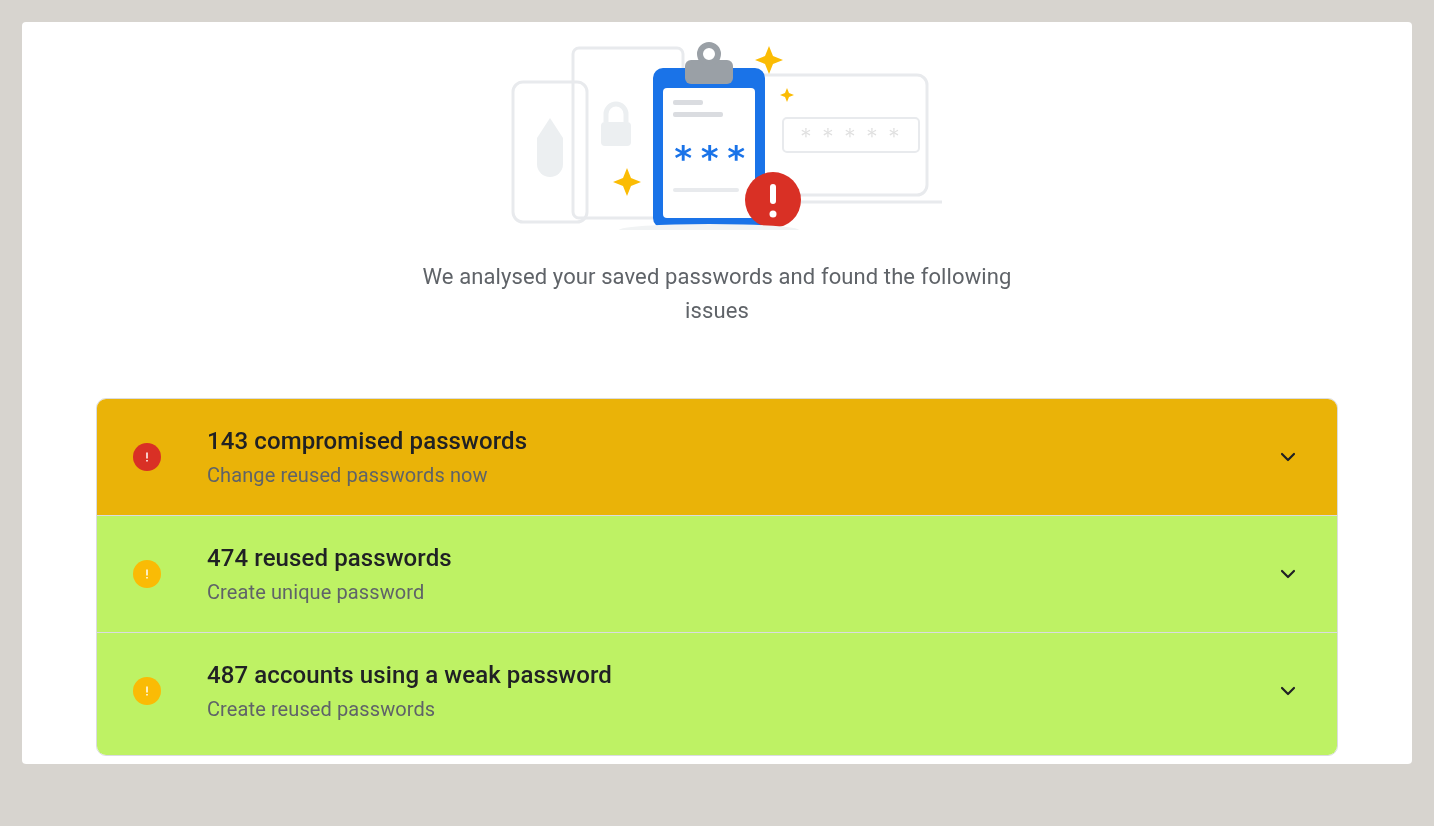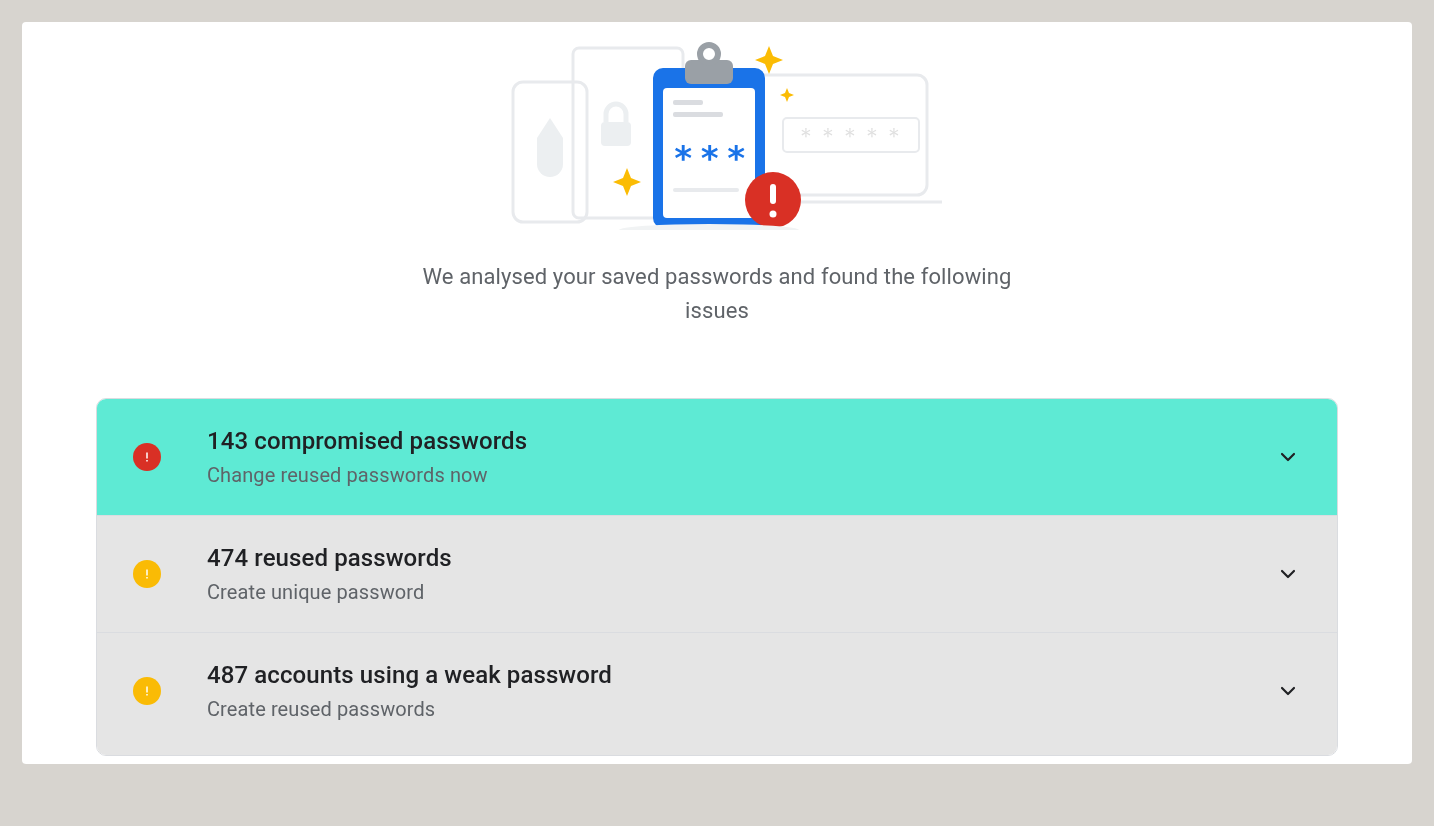--- a/index.html
+++ b/index.html
@@ -43,24 +43,24 @@
     margin: 70px 74px 0 74px;
     border: 1px solid #dadce0;
     border-radius: 10px;
     overflow: hidden;
   }
   .issue-row {
     display: flex;
     align-items: center;
     padding: 28px 36px 28px 36px;
     border-bottom: 1px solid #dadce0;
-    background: #e5e5e5;
+    background: #bef264;
     cursor: pointer;
   }
-  .issue-row.first { background: #5eead4; }
+  .issue-row.first { background: #eab308; }
   .issue-row:last-child { border-bottom: none; padding-bottom: 34px; }
   .status-dot {
     width: 28px;
     height: 28px;
     border-radius: 50%;
     flex: 0 0 auto;
     display: flex;
     align-items: center;
     justify-content: center;
   }

